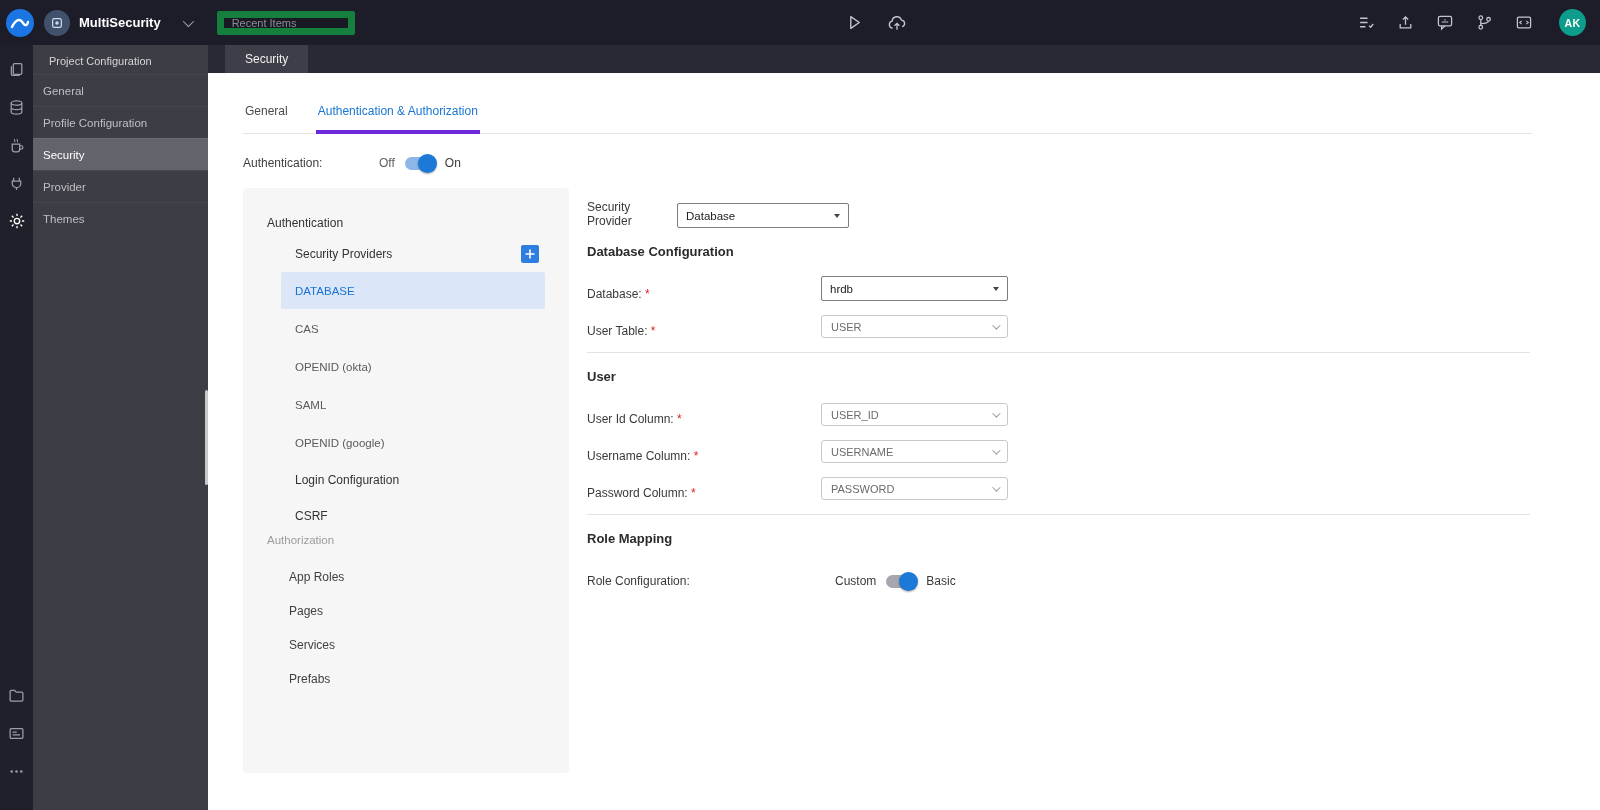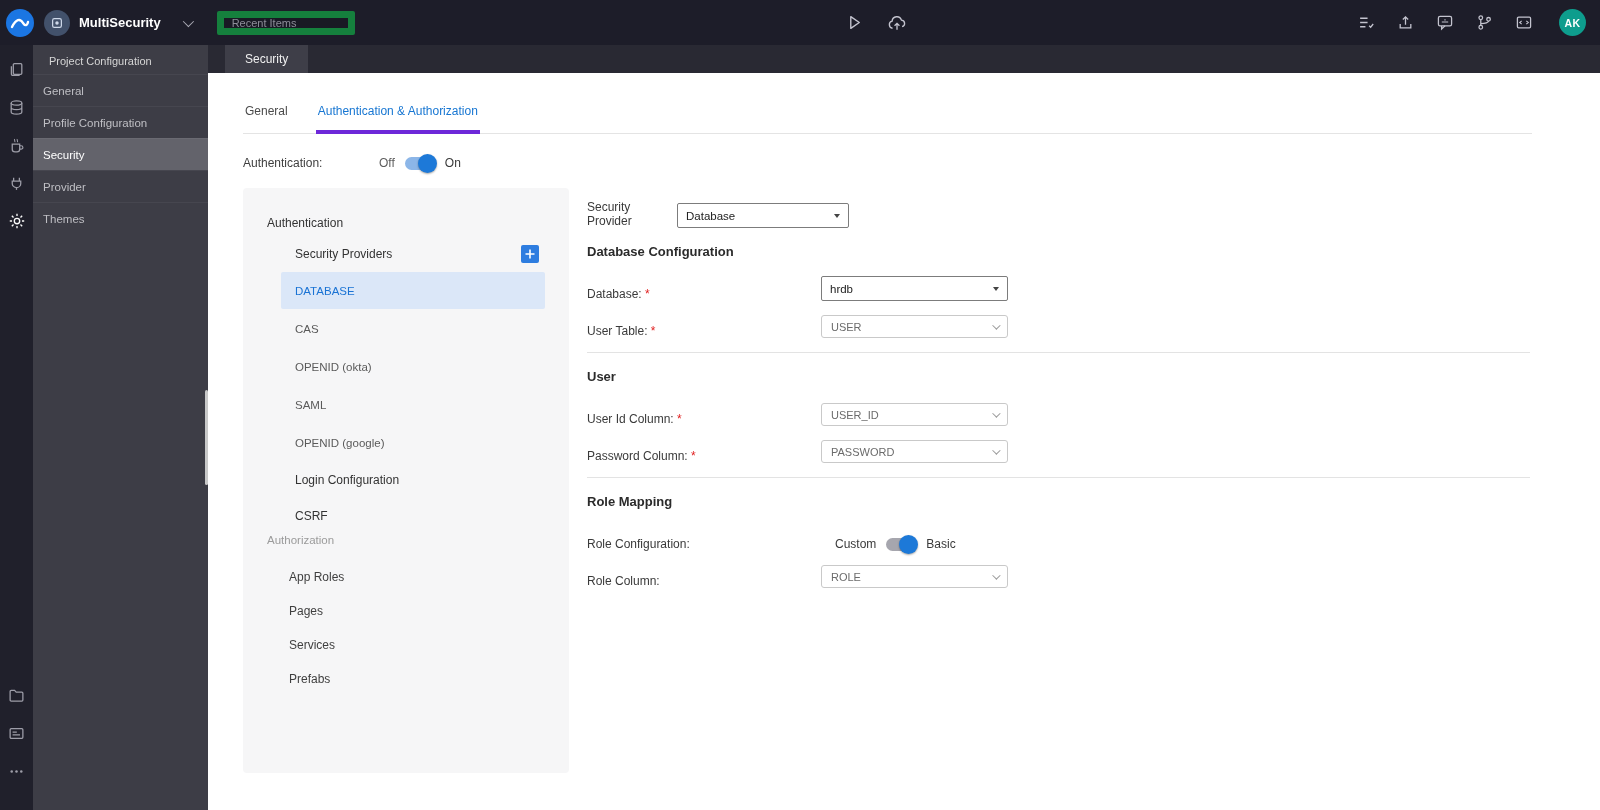--- a/index.html
+++ b/index.html
@@ -354,45 +354,45 @@
               <div class="fdivider"></div>
               <div class="fheading">User</div>
               <div class="frow">
                 <div class="flabel"><span>User Id Column:</span><span class="req"> *</span></div>
                 <div class="cselect">
                   <span>USER_ID</span>
                   <span class="ccaret"></span>
                 </div>
               </div>
               <div class="frow">
+                <div class="flabel"><span>Username Column:</span><span class="req"> *</span></div>
+                <div class="cselect">
+                  <span>USERNAME</span>
+                  <span class="ccaret"></span>
+                </div>
+              </div>
+              <div class="frow">
                 <div class="flabel"><span>Password Column:</span><span class="req"> *</span></div>
                 <div class="cselect">
                   <span>PASSWORD</span>
                   <span class="ccaret"></span>
                 </div>
               </div>
               <div class="fdivider"></div>
               <div class="fheading">Role Mapping</div>
               <div class="frow">
                 <div class="flabel"><span>Role Configuration:</span></div>
                 <div class="toggle-wrap">
                   <span class="tlabel dark">Custom</span>
                   <span class="toggle gray">
                     <span class="knob"></span>
                   </span>
                   <span class="tlabel dark">Basic</span>
                 </div>
               </div>
-              <div class="frow">
-                <div class="flabel"><span>Role Column:</span></div>
-                <div class="cselect">
-                  <span>ROLE</span>
-                  <span class="ccaret"></span>
-                </div>
-              </div>
             </div>
         </div>
 
       </div>
     </div>
   </div>
 
 </div>
 
 </body></html>

